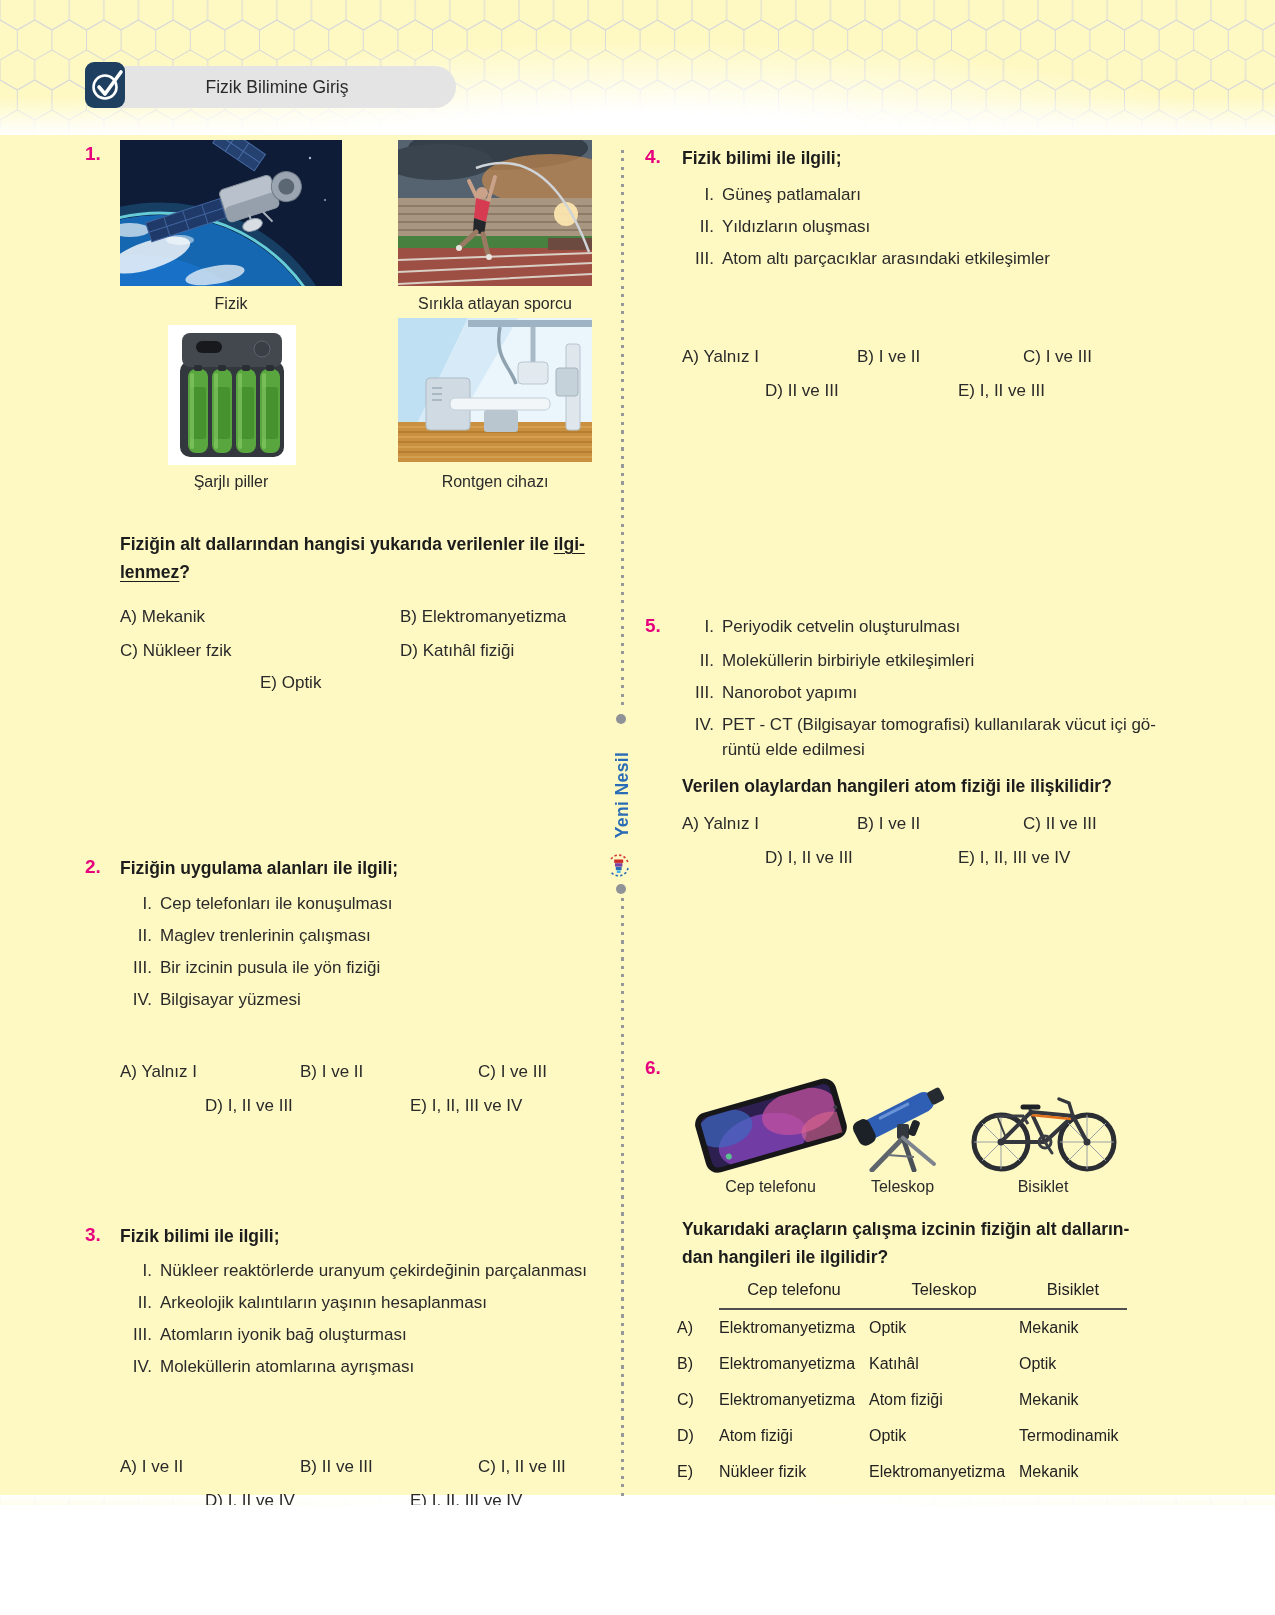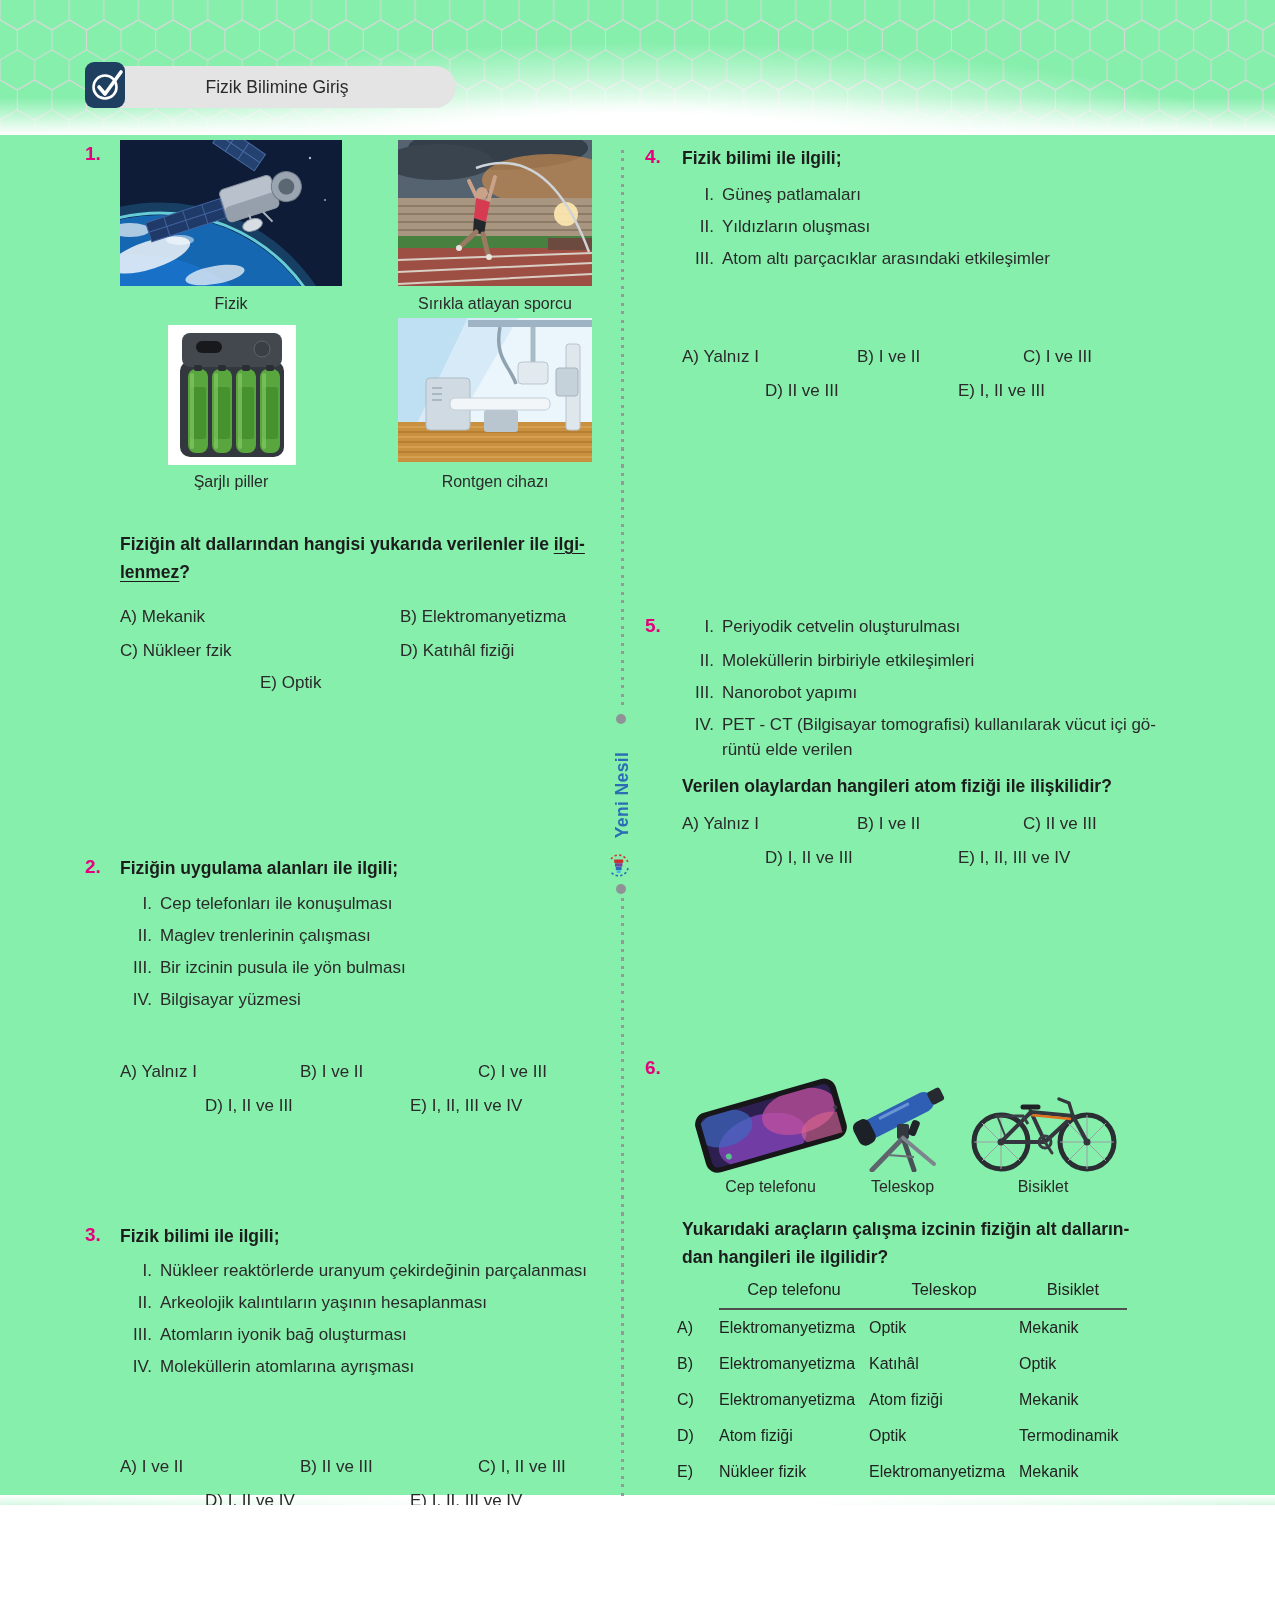--- a/index.html
+++ b/index.html
@@ -1,16 +1,16 @@
 <!DOCTYPE html>
 <html><head>
 <meta charset="utf-8">
 <style>
   html,body{margin:0;padding:0;background:#ffffff;}
-  .page{position:relative;width:1275px;height:1505px;background:#86efac;overflow:hidden;
+  .page{position:relative;width:1275px;height:1505px;background:#fef9c3;overflow:hidden;
         font-family:"Liberation Sans","DejaVu Sans",sans-serif;color:#242424;}
   .hexband{position:absolute;left:0;}
   .fadeT{position:absolute;left:0;top:0;width:1275px;height:135px;
          background:radial-gradient(ellipse 820px 150px at 50% 118%, #ffffff 30%, rgba(255,255,255,0) 78%),
                     linear-gradient(to bottom, rgba(255,255,255,0) 72%, #ffffff 100%);}
   .fadeB{position:absolute;left:0;top:1495px;width:1275px;height:120px;
          background:radial-gradient(ellipse 820px 140px at 50% -18%, #ffffff 28%, rgba(255,255,255,0) 75%),
                     linear-gradient(to top, rgba(255,255,255,0) 75%, #ffffff 100%);}
   .hdrbar{position:absolute;left:98px;top:66px;width:358px;height:42px;background:#e4e4e4;
           border-radius:21px;display:flex;align-items:center;justify-content:center;
@@ -246,21 +246,21 @@
     <div class="item" style="left:35px;top:44px">
       <span class="rn">I.</span>
       <span class="itx">Cep telefonları ile konuşulması</span>
     </div>
     <div class="item" style="left:35px;top:76px">
       <span class="rn">II.</span>
       <span class="itx">Maglev trenlerinin çalışması</span>
     </div>
     <div class="item" style="left:35px;top:108px">
       <span class="rn">III.</span>
-      <span class="itx">Bir izcinin pusula ile yön bulması</span>
+      <span class="itx">Bir izcinin pusula ile yön fiziği</span>
     </div>
     <div class="item" style="left:35px;top:140px">
       <span class="rn">IV.</span>
       <span class="itx">Bilgisayar yüzmesi</span>
     </div>
     <span class="opt" style="left:35px;top:212px">A) Yalnız I</span>
     <span class="opt" style="left:215px;top:212px">B) I ve II</span>
     <span class="opt" style="left:393px;top:212px">C) I ve III</span>
     <span class="opt" style="left:120px;top:246px">D) I, II ve III</span>
     <span class="opt" style="left:325px;top:246px">E) I, II, III ve IV</span>
@@ -325,21 +325,21 @@
       <span class="itx">Moleküllerin birbiriyle etkileşimleri</span>
     </div>
     <div class="item" style="left:37px;top:73px">
       <span class="rn">III.</span>
       <span class="itx">Nanorobot yapımı</span>
     </div>
     <div class="item" style="left:37px;top:105px">
       <span class="rn">IV.</span>
       <span class="itx">PET - CT (Bilgisayar tomografisi) kullanılarak vücut içi gö-</span>
     </div>
-    <span class="itline" style="left:77px;top:130px">rüntü elde verilen</span>
+    <span class="itline" style="left:77px;top:130px">rüntü elde edilmesi</span>
     <div class="stem" style="left:37px;top:162px;width:480px">Verilen olaylardan hangileri atom fiziği ile ilişkilidir?</div>
     <span class="opt" style="left:37px;top:204px">A) Yalnız I</span>
     <span class="opt" style="left:212px;top:204px">B) I ve II</span>
     <span class="opt" style="left:378px;top:204px">C) II ve III</span>
     <span class="opt" style="left:120px;top:238px">D) I, II ve III</span>
     <span class="opt" style="left:313px;top:238px">E) I, II, III ve IV</span>
   </div>
 
   <div class="qblock" style="left:645px;top:1050px;width:515px;height:450px">
     <span class="qnum" style="left:0;top:7px">6.</span>

